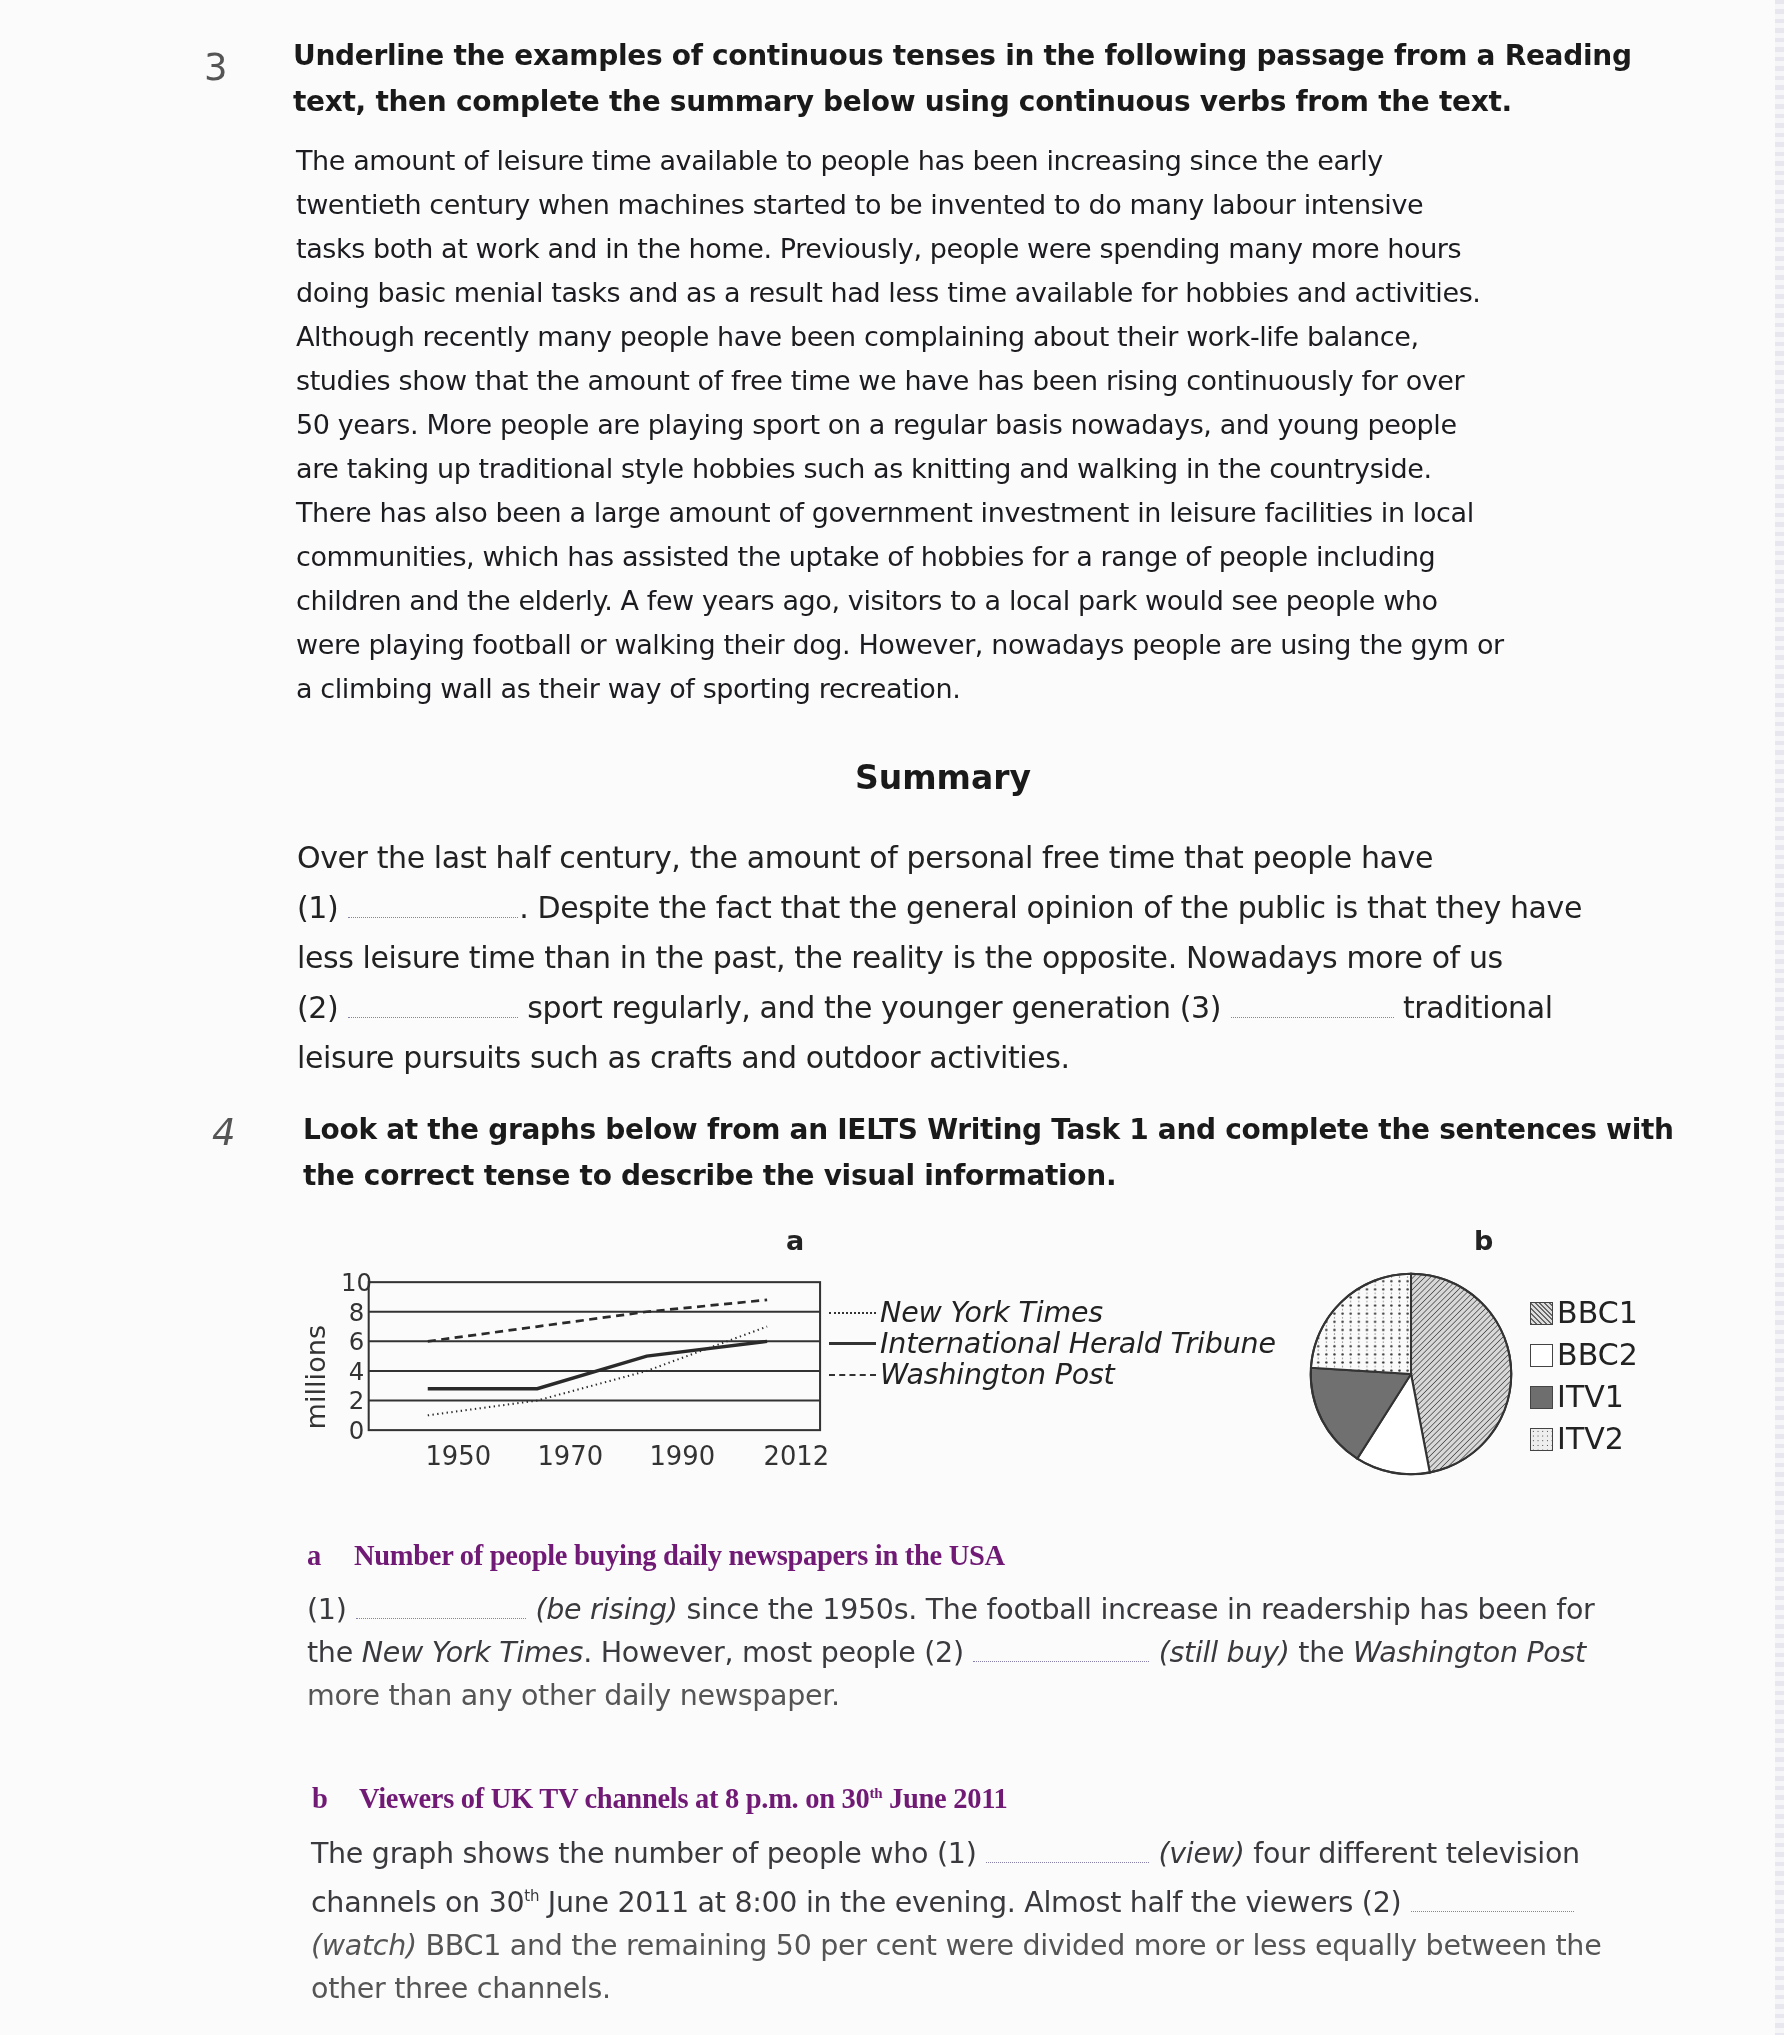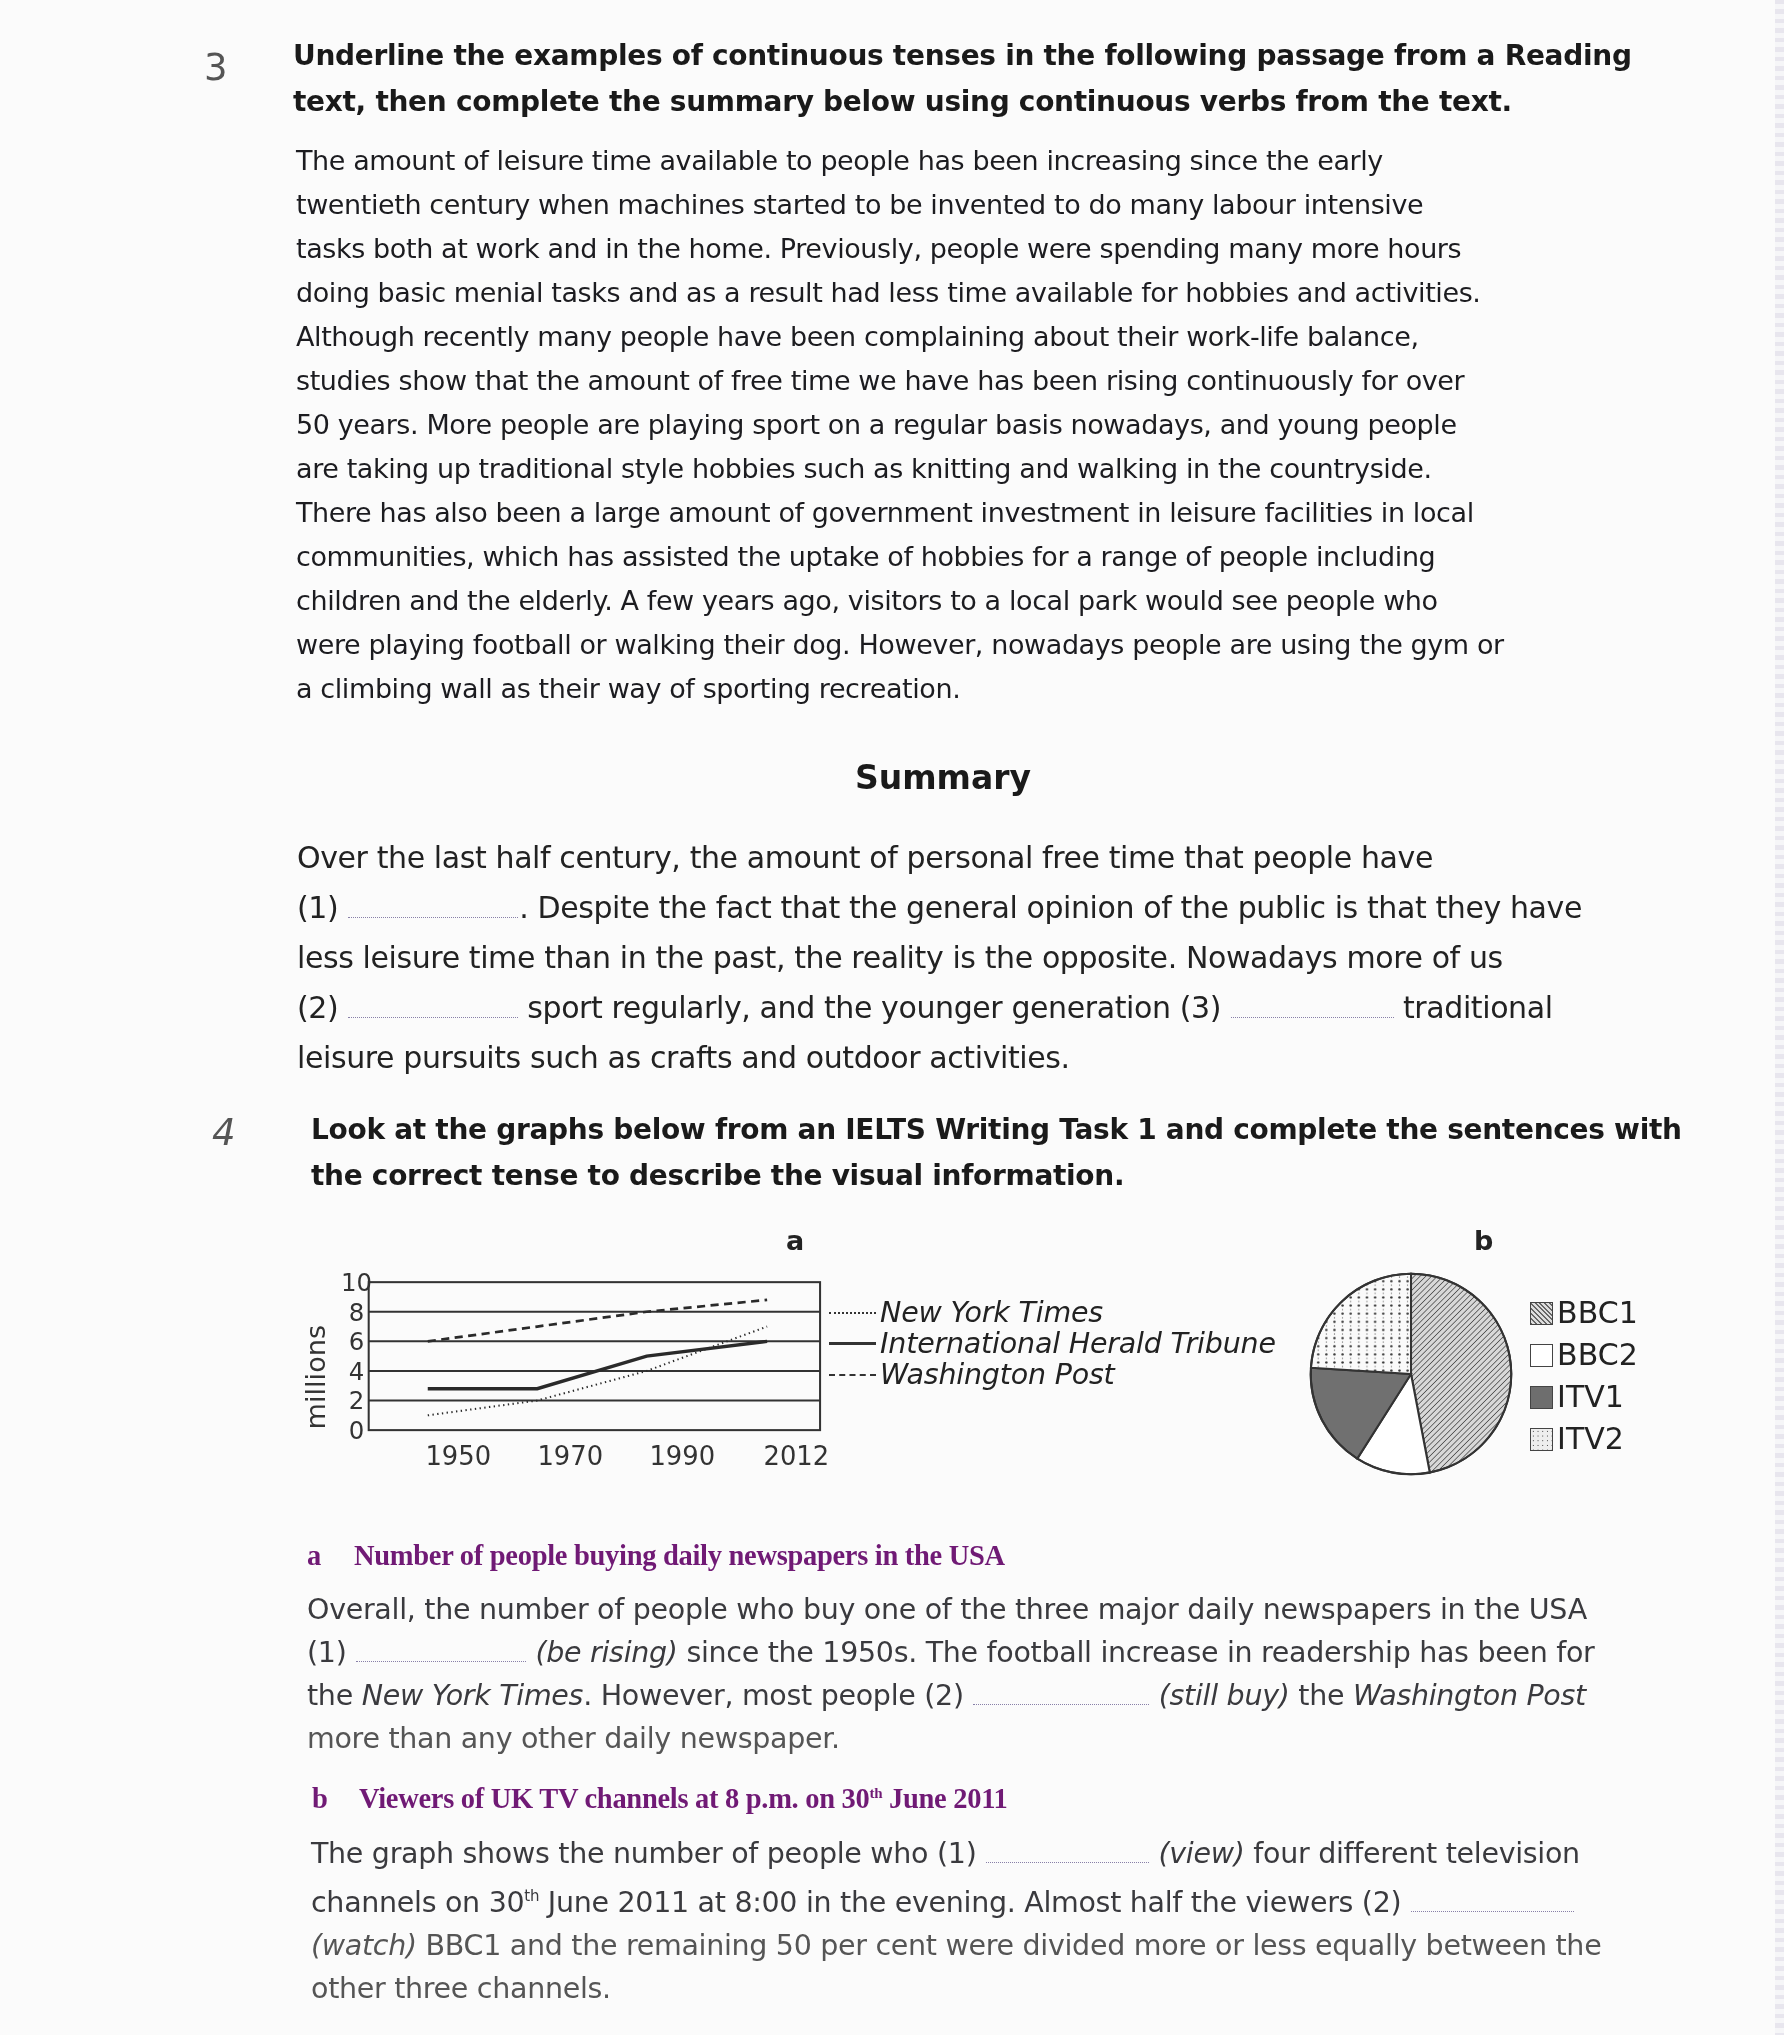--- a/index.html
+++ b/index.html
@@ -109,21 +109,21 @@
     <span>(1)</span><span class="gap" style="margin-right:1.4px"></span><span>. Despite the fact that the general opinion of the public is that they have</span>
   </span>
   <span class="ln">less leisure time than in the past, the reality is the opposite. Nowadays more of us</span>
   <span class="ln">
     <span>(2)</span><span class="gap"></span><span>sport regularly, and the younger generation (3)</span><span class="gap short"></span><span>traditional</span>
   </span>
   <span class="ln">leisure pursuits such as crafts and outdoor activities.</span>
 </div>
 
 <div class="qnum" style="left:212px; top:1111px; font-style:italic;">4</div>
-<div class="q-instr" style="left:303px; top:1107px;margin-left:8px;">
+<div class="q-instr" style="left:303px; top:1107px;">
   <div>Look at the graphs below from an IELTS Writing Task 1 and complete the sentences with</div>
   <div>the correct tense to describe the visual information.</div>
 </div>
 
 <div class="chart-label" style="left:786px; top:1225px;">a</div>
 <div class="chart-label" style="left:1474px; top:1225px;">b</div>
 
 <svg class="line-chart" viewBox="0 0 800 330" xmlns="http://www.w3.org/2000/svg">
   <g>
     <text x="48" y="180" transform="rotate(-90 48 180)" text-anchor="middle" font-family="DejaVu Sans, sans-serif" font-size="40" fill="#333">millions</text>
@@ -209,21 +209,20 @@
   <div class="item">
       <span class="box box-itv2"></span>
       <span>ITV2</span>
     </div>
 </div>
 
 <div class="sub-head" style="left:307px; top:1540px;">
   <span class="letter">a</span><span>Number of people buying daily newspapers in the USA</span>
 </div>
 <div class="sub-text" style="top:1588px;">
-  <span class="ln">Overall, the number of people who buy one of the three major daily newspapers in the USA</span>
   <span class="ln">
     <span>(1)</span><span class="gap"></span><em>(be rising)</em><span> since the 1950s. The football increase in readership has been for</span>
   </span>
   <span class="ln">
     <span>the </span><em>New York Times</em><span>. However, most people (2)</span><span class="gap" style="width:176px"></span><em>(still buy)</em><span> the </span><em>Washington Post</em>
   </span>
   <span class="ln faint">more than any other daily newspaper.</span>
 </div>
 
 <div class="sub-head" style="left:312px; top:1783px;">

